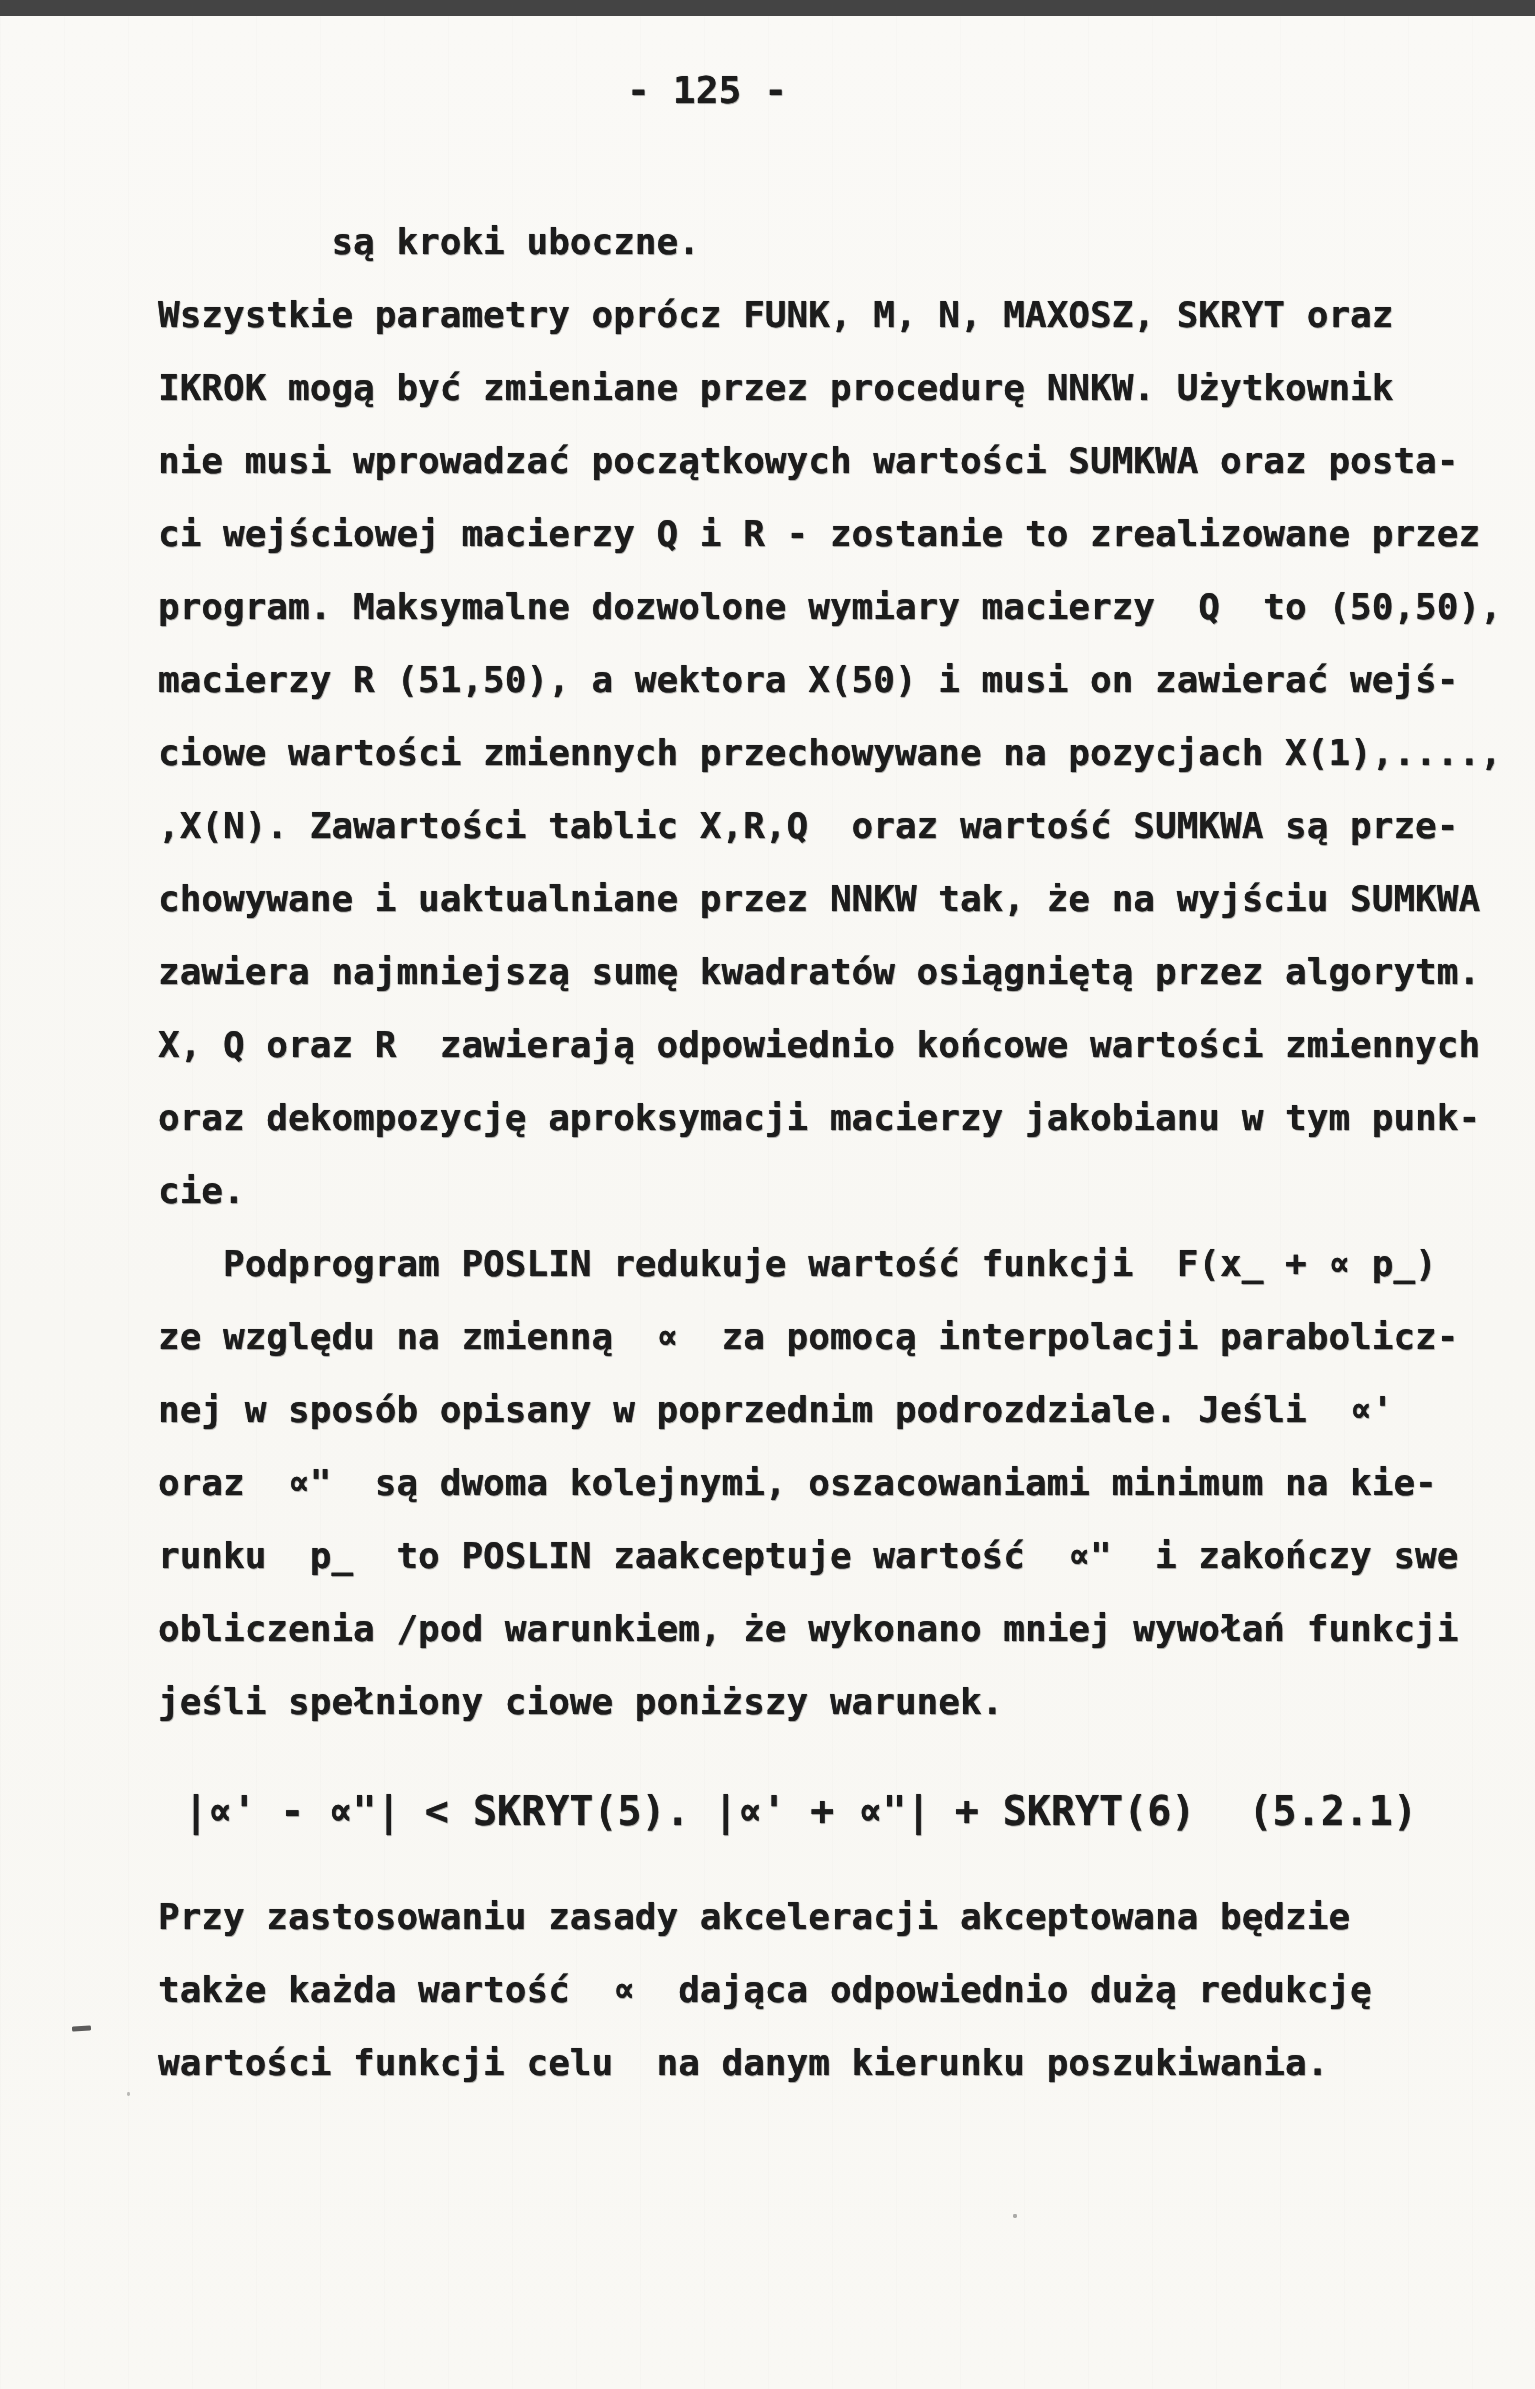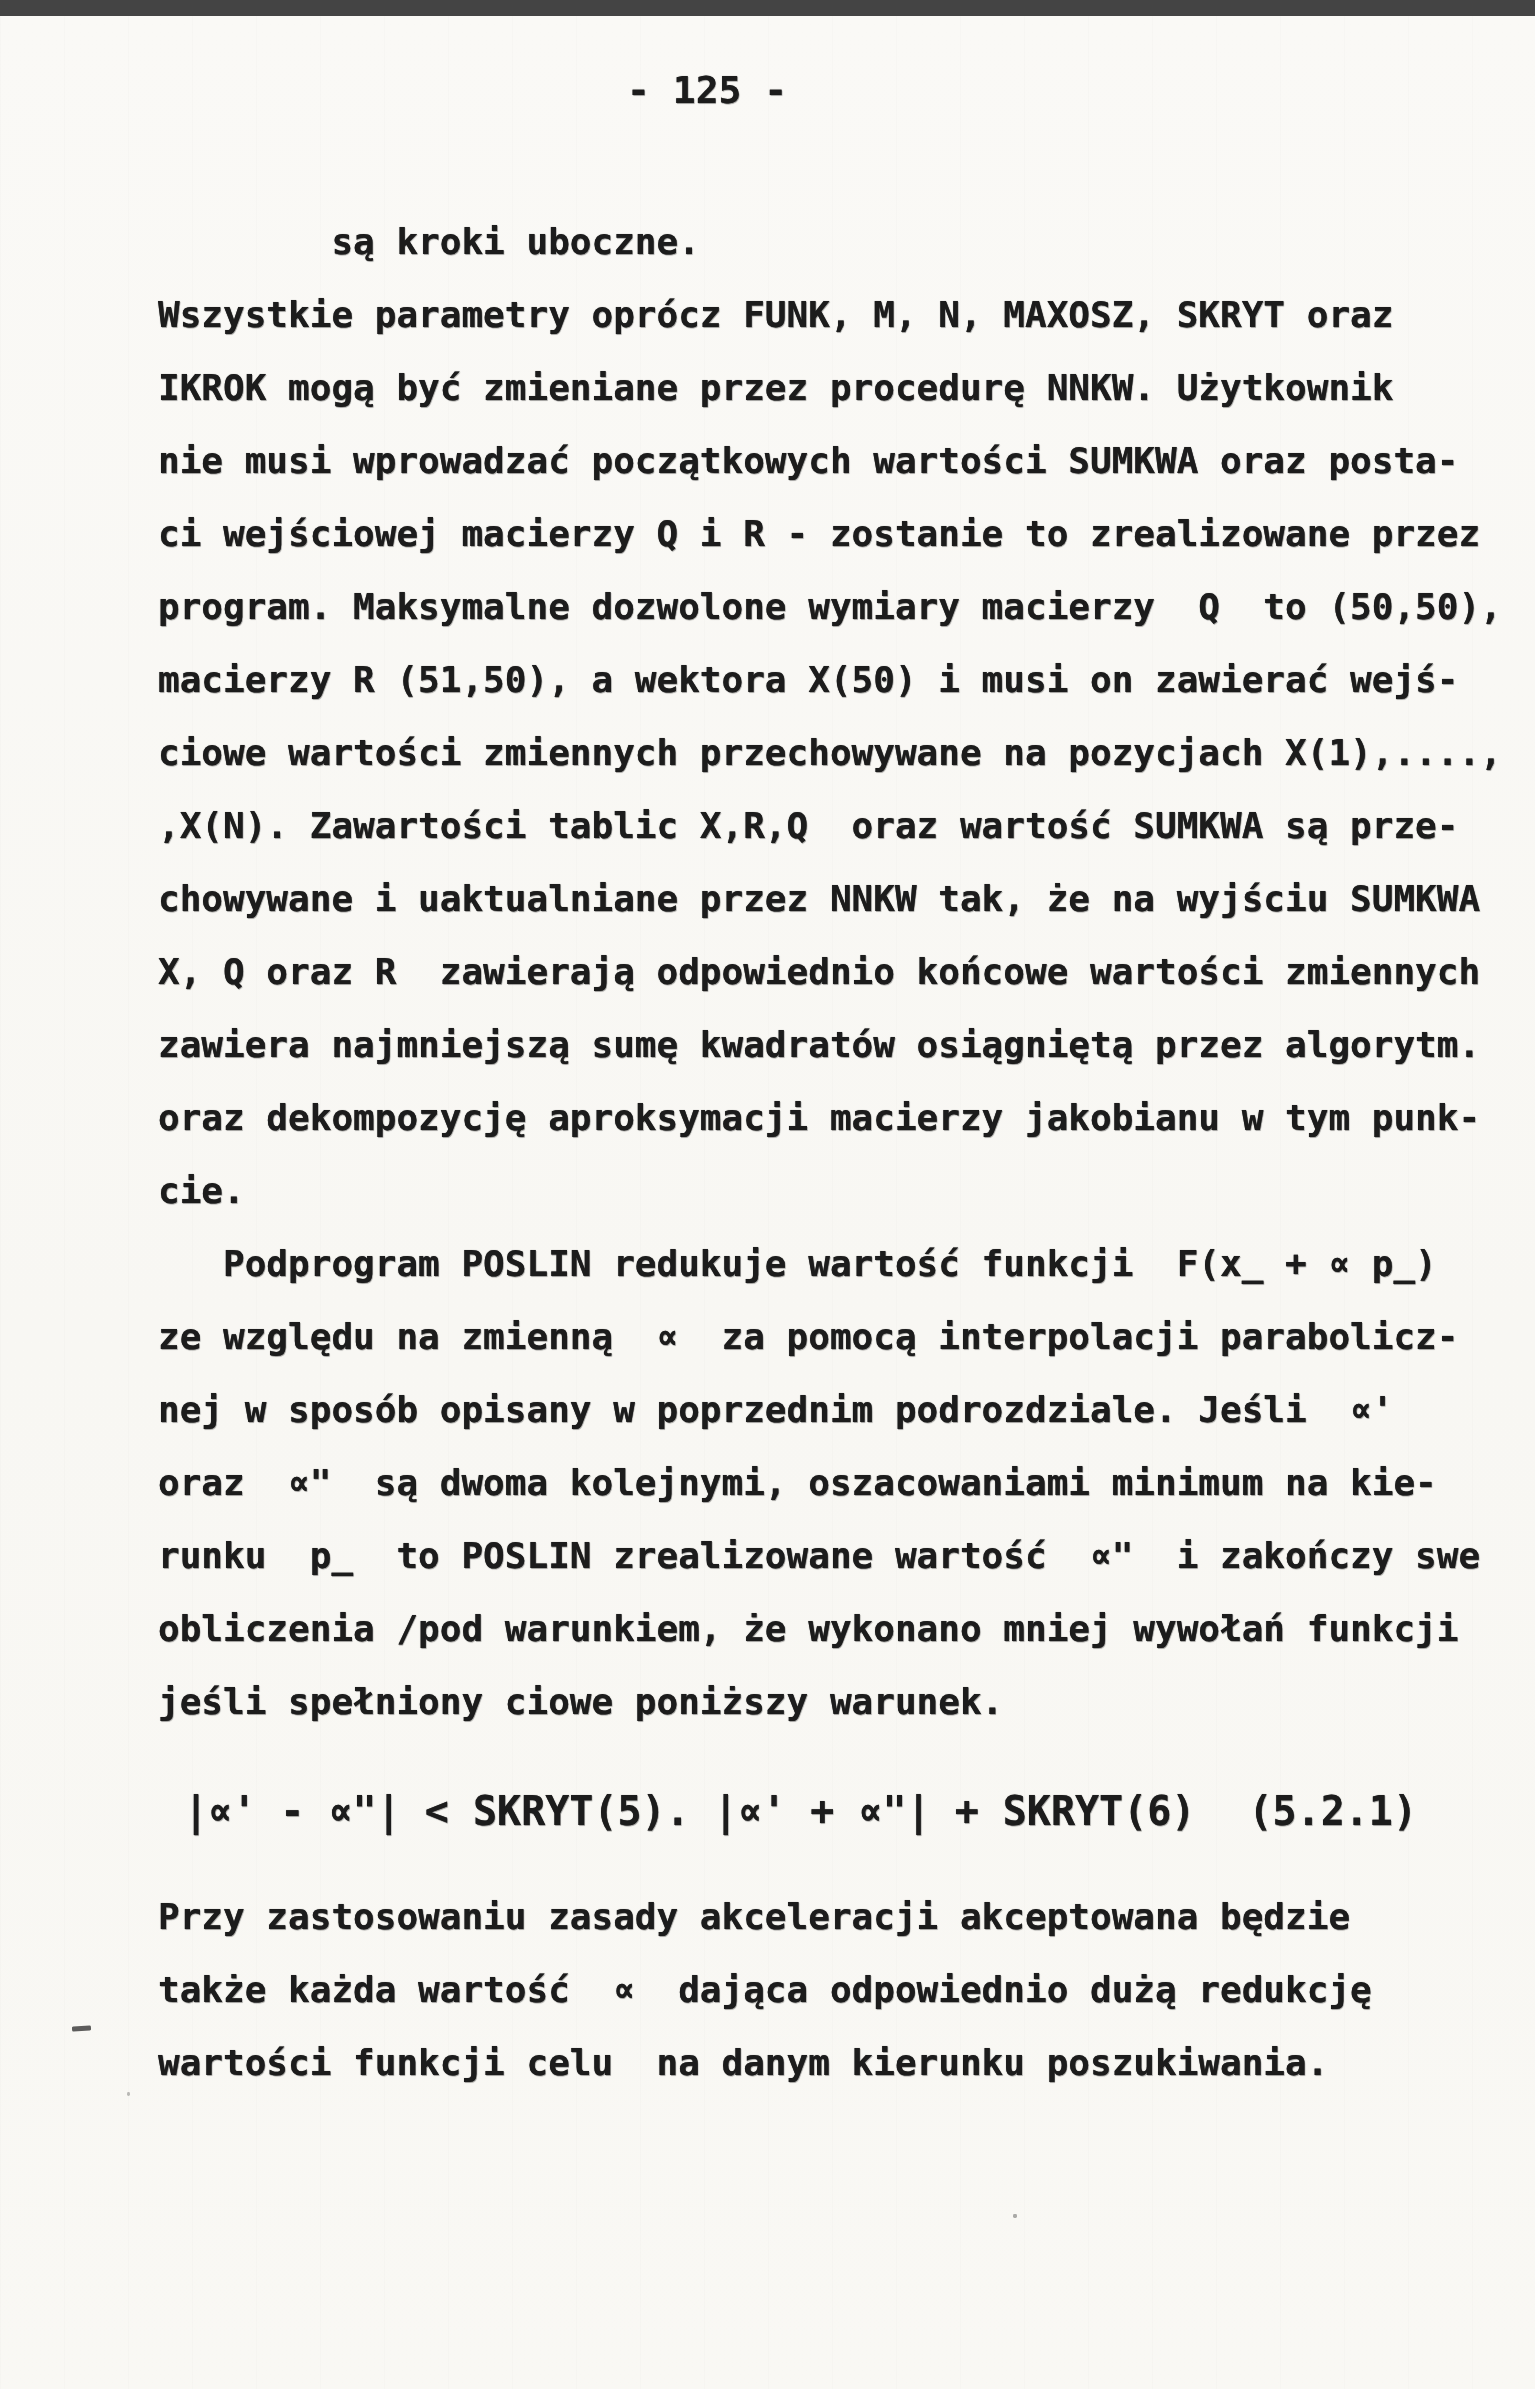--- a/index.html
+++ b/index.html
@@ -70,29 +70,29 @@
         <div class="line">        są kroki uboczne.</div>
         <div class="line">Wszystkie parametry oprócz FUNK, M, N, MAXOSZ, SKRYT oraz</div>
         <div class="line">IKROK mogą być zmieniane przez procedurę NNKW. Użytkownik</div>
         <div class="line">nie musi wprowadzać początkowych wartości SUMKWA oraz posta-</div>
         <div class="line">ci wejściowej macierzy Q i R - zostanie to zrealizowane przez</div>
         <div class="line">program. Maksymalne dozwolone wymiary macierzy  Q  to (50,50),</div>
         <div class="line">macierzy R (51,50), a wektora X(50) i musi on zawierać wejś-</div>
         <div class="line">ciowe wartości zmiennych przechowywane na pozycjach X(1),....,</div>
         <div class="line">,X(N). Zawartości tablic X,R,Q  oraz wartość SUMKWA są prze-</div>
         <div class="line">chowywane i uaktualniane przez NNKW tak, że na wyjściu SUMKWA</div>
+        <div class="line">zawiera najmniejszą sumę kwadratów osiągniętą przez algorytm.</div>
         <div class="line">X, Q oraz R  zawierają odpowiednio końcowe wartości zmiennych</div>
-        <div class="line">zawiera najmniejszą sumę kwadratów osiągniętą przez algorytm.</div>
         <div class="line">oraz dekompozycję aproksymacji macierzy jakobianu w tym punk-</div>
         <div class="line">cie.</div>
         <div class="line">   Podprogram POSLIN redukuje wartość funkcji  F(x̲ + ∝ p̲)</div>
         <div class="line">ze względu na zmienną  ∝  za pomocą interpolacji parabolicz-</div>
         <div class="line">nej w sposób opisany w poprzednim podrozdziale. Jeśli  ∝'</div>
         <div class="line">oraz  ∝"  są dwoma kolejnymi, oszacowaniami minimum na kie-</div>
-        <div class="line">runku  p̲  to POSLIN zrealizowane wartość  ∝"  i zakończy swe</div>
+        <div class="line">runku  p̲  to POSLIN zaakceptuje wartość  ∝"  i zakończy swe</div>
         <div class="line">obliczenia /pod warunkiem, że wykonano mniej wywołań funkcji</div>
         <div class="line">jeśli spełniony ciowe poniższy warunek.</div>
       </div>
 
     <div class="formula-row">
       <span class="formula-expr">|∝' - ∝"| &lt; SKRYT(5). |∝' + ∝"| + SKRYT(6)</span>
       <span class="formula-tag">(5.2.1)</span>
     </div>
 
     <div id="lines-bottom">

